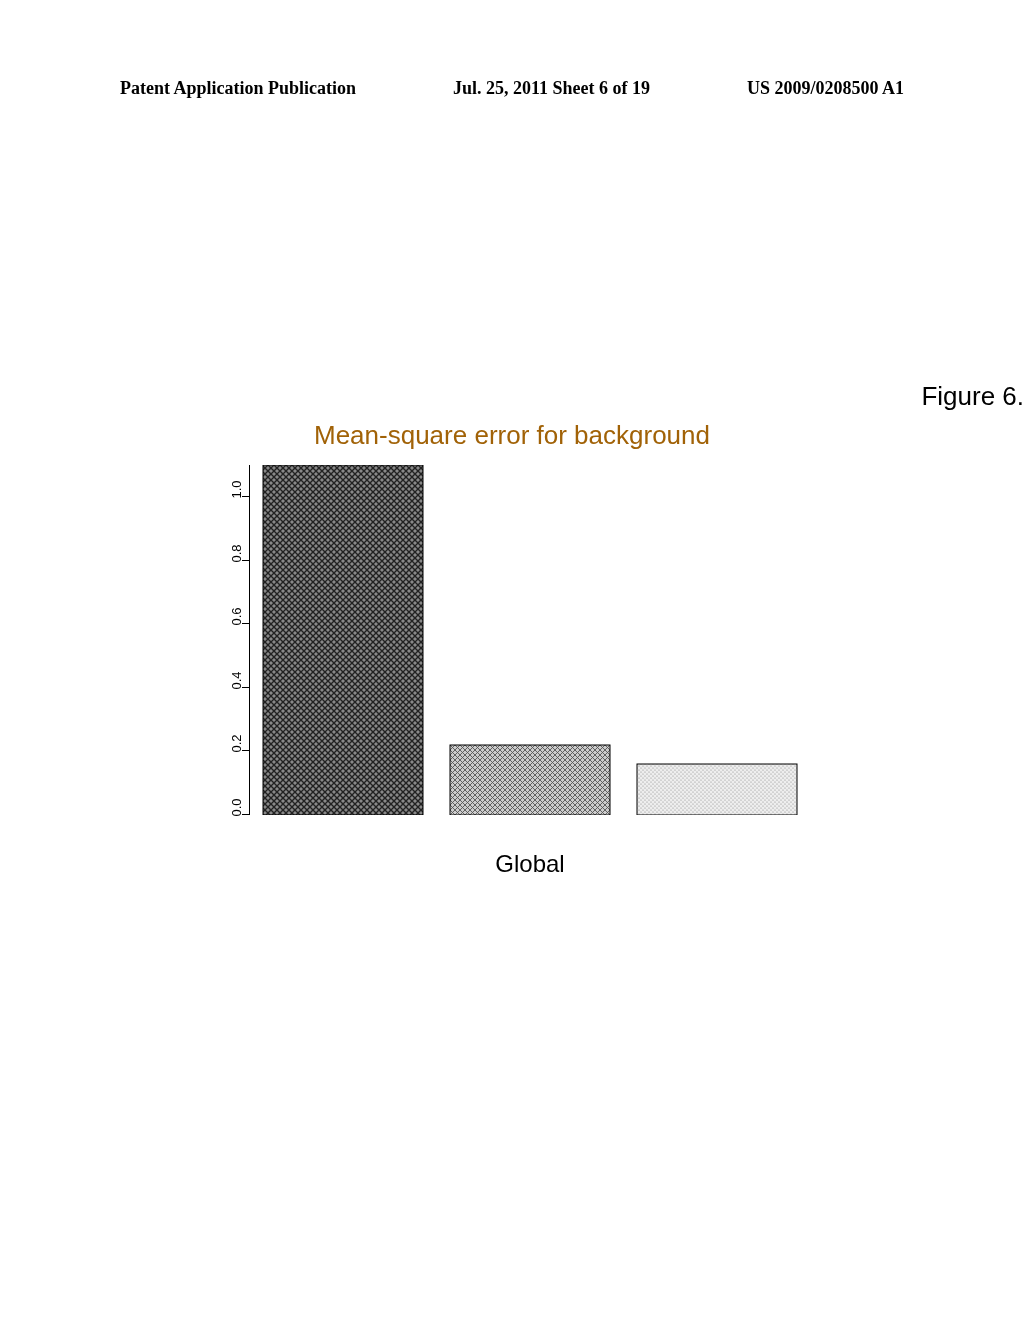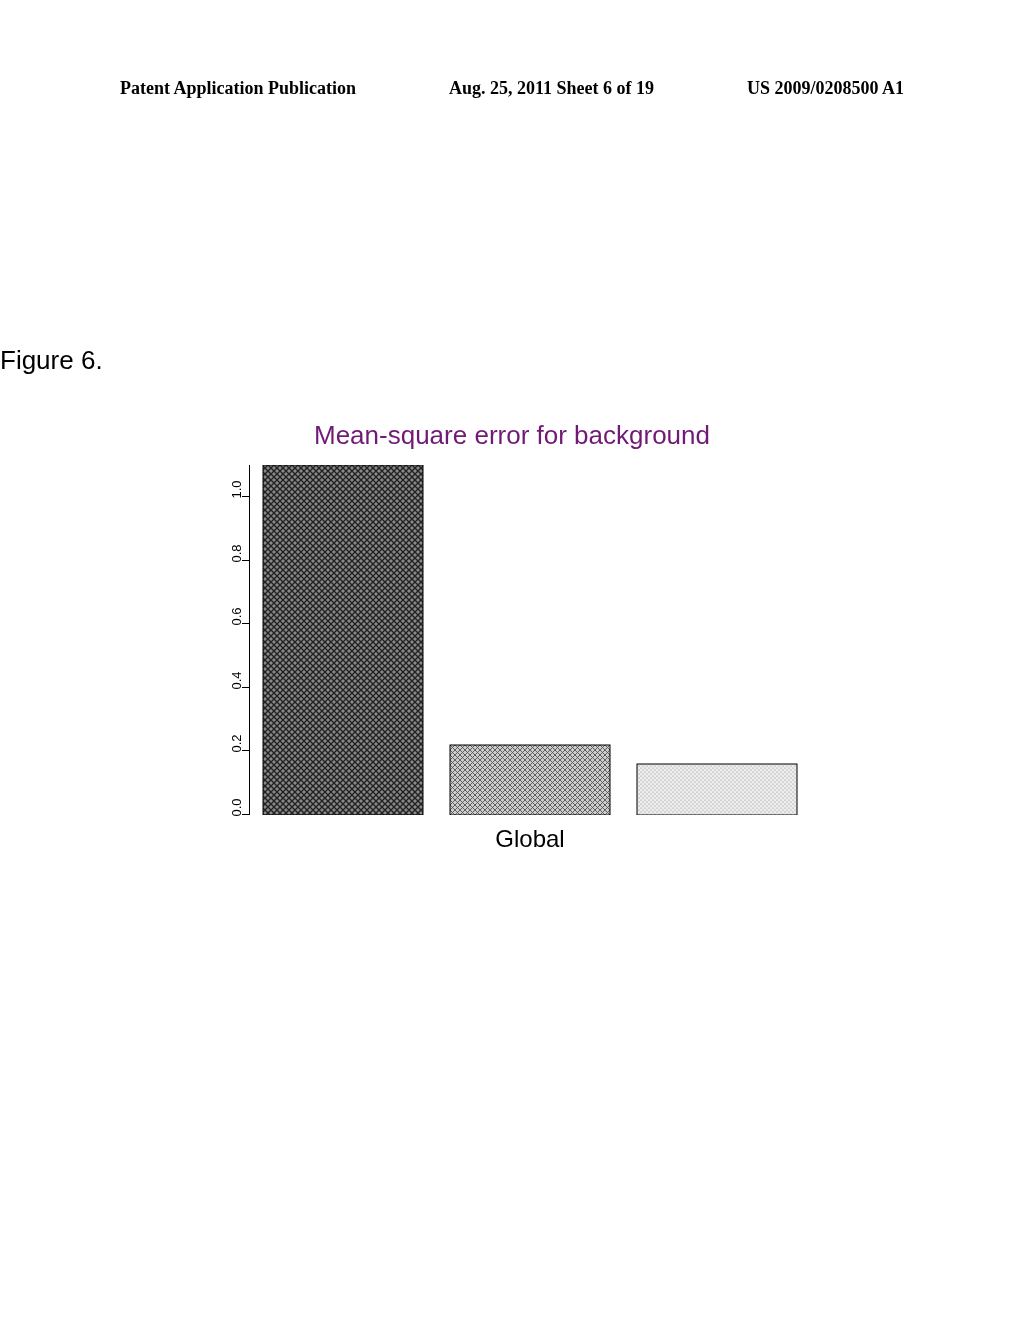--- a/index.html
+++ b/index.html
@@ -18,37 +18,37 @@
     display: flex;
     justify-content: space-between;
     padding: 0 120px;
     font-size: 18px;
     font-weight: bold;
     color: #000;
     gap: 36px;
   }
   .figure-label {
     position: absolute;
-    top: 345px;
+    top: 381px;
     left: 0;
     width: 100%;
-    text-align: left;
+    text-align: right;
     font-family: Arial, Helvetica, sans-serif;
     font-size: 26px;
     color: #000;
   }
   .chart-title {
     position: absolute;
     top: 420px;
     left: 0;
     width: 100%;
     text-align: center;
     font-family: Arial, Helvetica, sans-serif;
     font-size: 26px;
-    color: #701a75;
+    color: #a16207;
   }
   .chart-wrap {
     position: absolute;
     top: 465px;
     left: 200px;
     width: 620px;
   }
   .plot-row {
     display: flex;
     align-items: flex-end;
@@ -85,20 +85,21 @@
   }
   .plot-area {
     position: relative;
     width: 560px;
     height: 350px;
   }
   .x-labels {
     display: flex;
     margin-left: 50px;
     width: 560px;
+    margin-top: 25px;
   }
   .x-label {
     text-align: center;
     font-family: Arial, Helvetica, sans-serif;
     font-size: 24px;
     color: #000;
     padding-top: 10px;
     flex: 1;
   }
   
@@ -121,21 +122,21 @@
     <pattern id="hatch-light" patternUnits="userSpaceOnUse" width="4" height="4">
       <rect width="4" height="4" fill="#eee"></rect>
       <circle cx="1" cy="1" r="0.6" fill="#888"></circle>
       <circle cx="3" cy="3" r="0.6" fill="#888"></circle>
     </pattern>
   </defs>
 </svg>
 
 <div class="header">
   <span>Patent Application Publication</span>
-  <span>Aug. 25, 2011  Sheet 6 of 19</span>
+  <span>Jul. 25, 2011  Sheet 6 of 19</span>
   <span>US 2009/0208500 A1</span>
 </div>
 
 <div class="figure-label">Figure 6.</div>
 
 <div class="chart-title">Mean-square error for background</div>
 
 <div class="chart-wrap">
   <div class="plot-row">
     <div class="y-axis">

